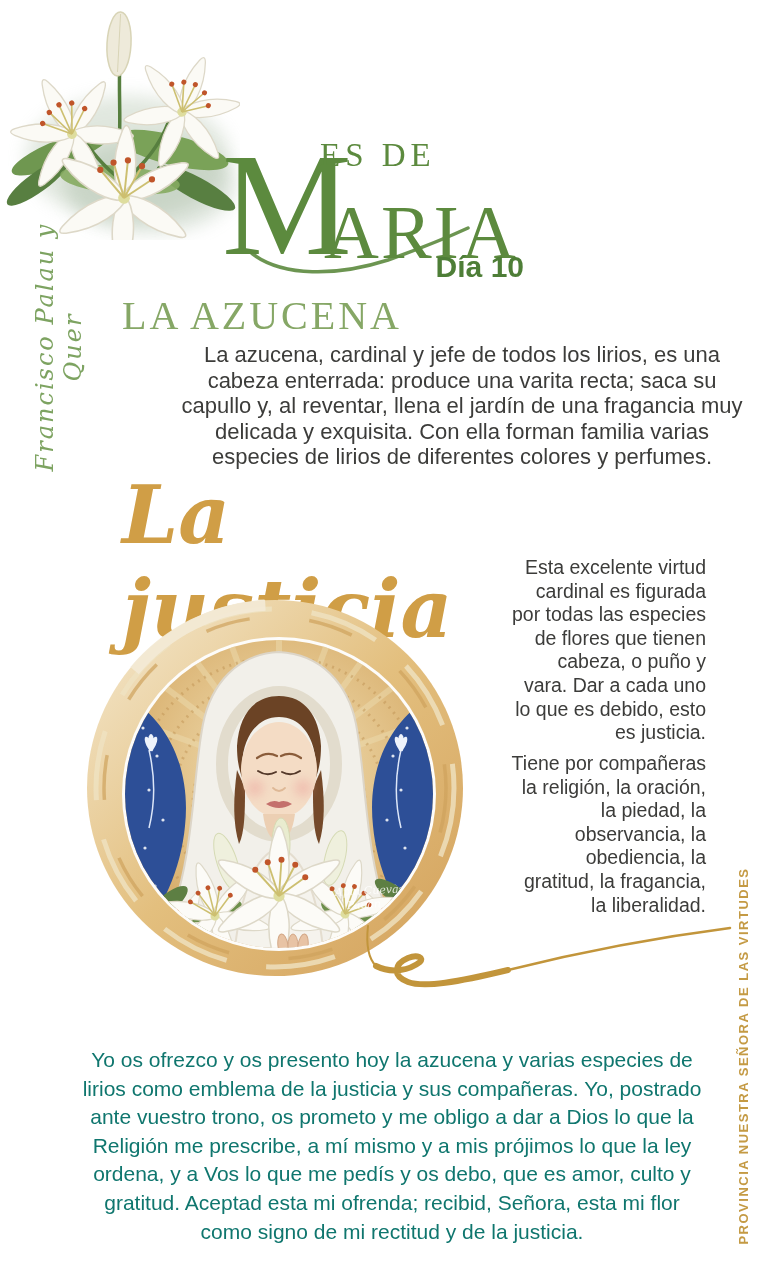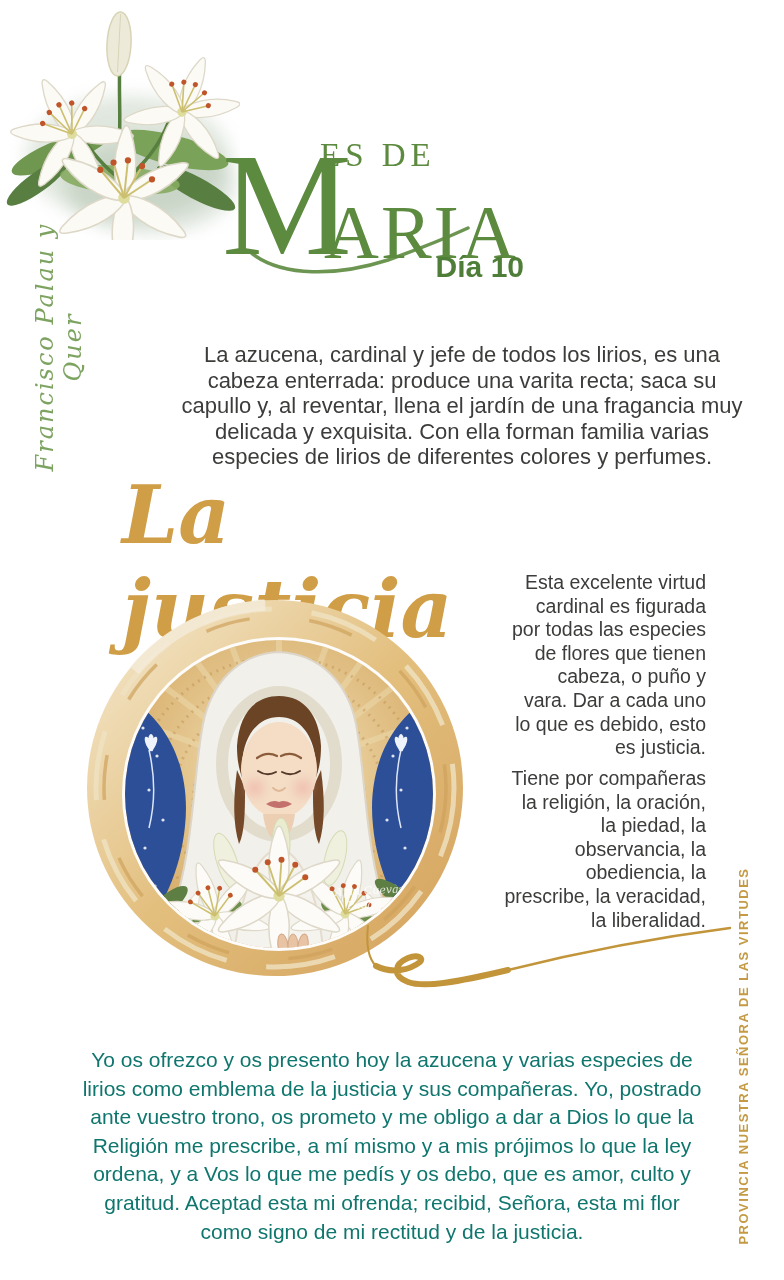--- a/index.html
+++ b/index.html
@@ -21,21 +21,21 @@
   
   #azucena-title{left:122px;top:292px;font-family:"Liberation Serif", serif;
     font-size:40px;color:#86a766;letter-spacing:3px;font-weight:400;}
   #azucena-body{left:162px;top:342px;width:600px;text-align:center;
     font-size:22px;line-height:25.5px;color:#3c3c3a;}
 
   
   #justicia-title{left:122px;top:468px;width:400px;font-family:"DejaVu Serif", serif;
     font-style:italic;font-weight:bold;font-size:80px;color:#d09e46;}
   .just-col{width:242px;left:464px;text-align:right;font-size:19.5px;
-    line-height:23.6px;color:#3c3c3a;margin-top:15px;}
+    line-height:23.6px;color:#3c3c3a;}
   #justicia-p1{top:556px;}
   #justicia-p2{top:752px;}
 
   
   #mary{left:85px;top:598px;}
 
   
   #squiggle{left:358px;top:918px;}
 
   
@@ -113,41 +113,42 @@
   </div>
 
   <svg class="abs" id="logo" width="305" height="152" viewBox="0 0 305 152">
     <path d="M30,124 C62,150 118,148 168,132 C196,122 222,112 248,100" fill="none" stroke="#5c8a3e" stroke-width="3.5" stroke-linecap="round" opacity=".9"></path>
     <text x="2" y="126" font-family="Liberation Serif, serif" font-size="146" fill="#5c8a3e">M</text>
     <text x="100" y="38" font-family="Liberation Serif, serif" font-size="33" letter-spacing="5" fill="#5c8a3e">ES DE</text>
     <text x="104" y="130" font-family="Liberation Serif, serif" font-size="76" letter-spacing="2" fill="#5c8a3e">ARIA</text>
   </svg>
   <div class="abs" id="day-label">Día 10</div>
 
+  <div class="abs" id="azucena-title">LA AZUCENA</div>
   <div class="abs pre" id="azucena-body">La azucena, cardinal y jefe de todos los lirios, es una
 cabeza enterrada: produce una varita recta; saca su
 capullo y, al reventar, llena el jardín de una fragancia muy
 delicada y exquisita. Con ella forman familia varias
 especies de lirios de diferentes colores y perfumes.</div>
 
   <div class="abs" id="justicia-title">La justicia</div>
   <div class="abs pre just-col" id="justicia-p1">Esta excelente virtud
 cardinal es figurada
 por todas las especies
 de flores que tienen
 cabeza, o puño y
 vara. Dar a cada uno
 lo que es debido, esto
 es justicia.</div>
   <div class="abs pre just-col" id="justicia-p2">Tiene por compañeras
 la religión, la oración,
 la piedad, la
 observancia, la
 obediencia, la
-prescribe, la veracidad,
+gratitud, la fragancia,
 la liberalidad.</div>
 
   <svg class="abs" id="mary" width="380" height="380" viewBox="0 0 380 380">
     <defs>
       <linearGradient id="my-ring" x1="0" y1="0" x2="1" y2="1">
         <stop offset="0" stop-color="#f5ead2"></stop>
         <stop offset=".45" stop-color="#e4c astro"></stop>
         <stop offset=".45" stop-color="#e4c globale"></stop>
       </linearGradient>
       <linearGradient id="my-ring2" x1="0" y1="0" x2="1" y2="1">

